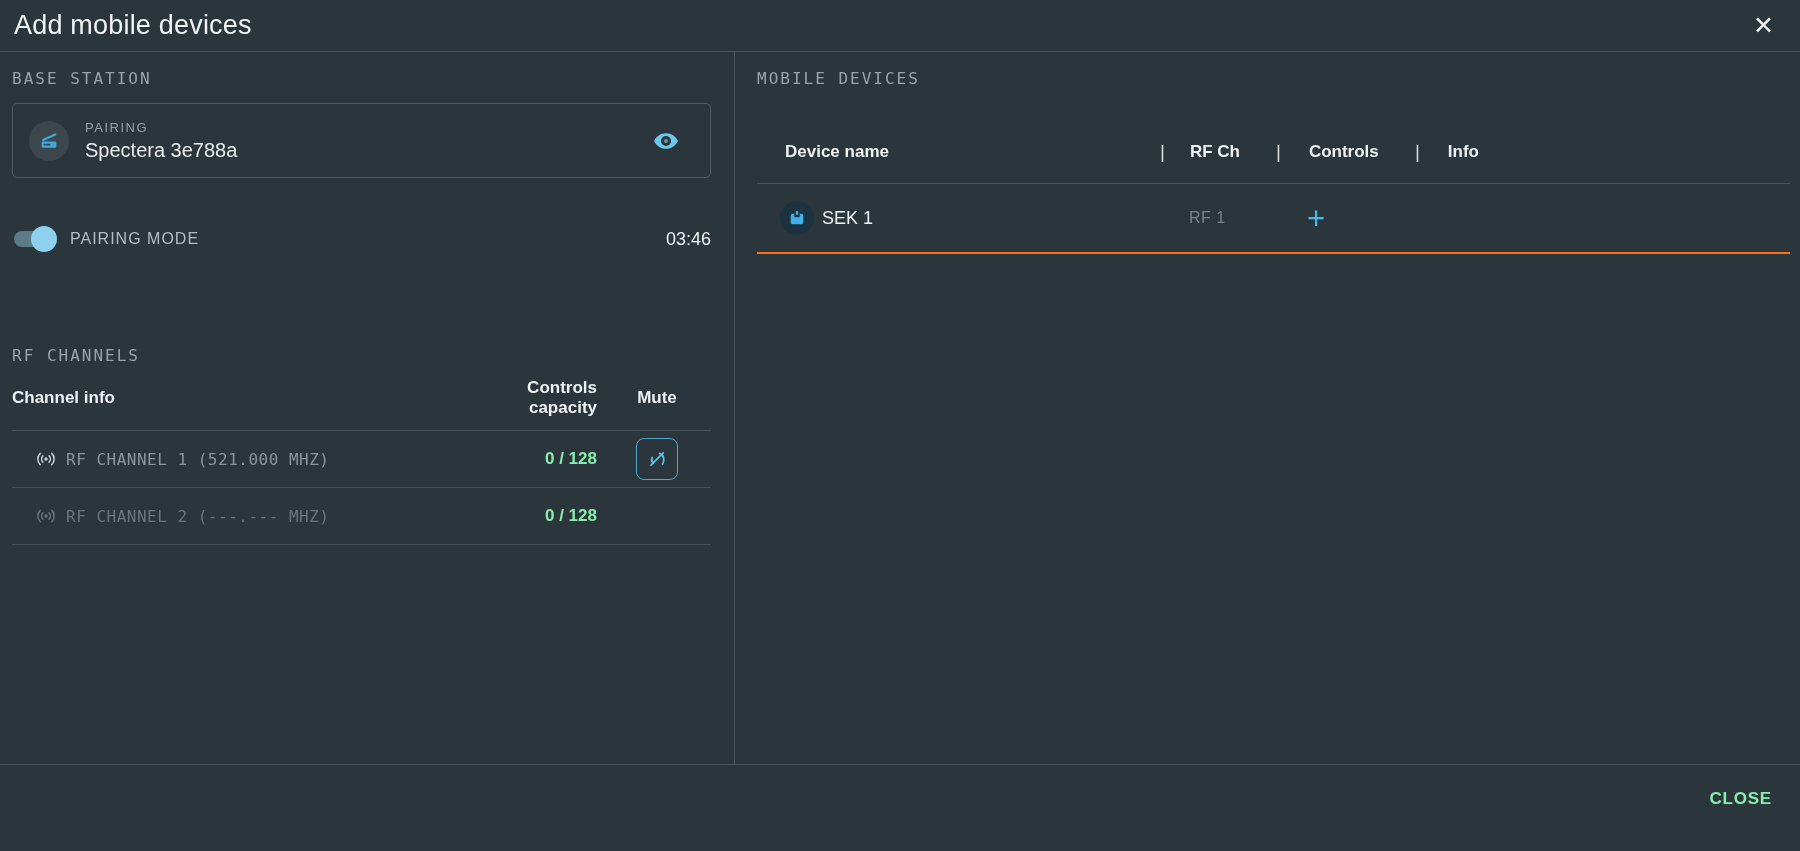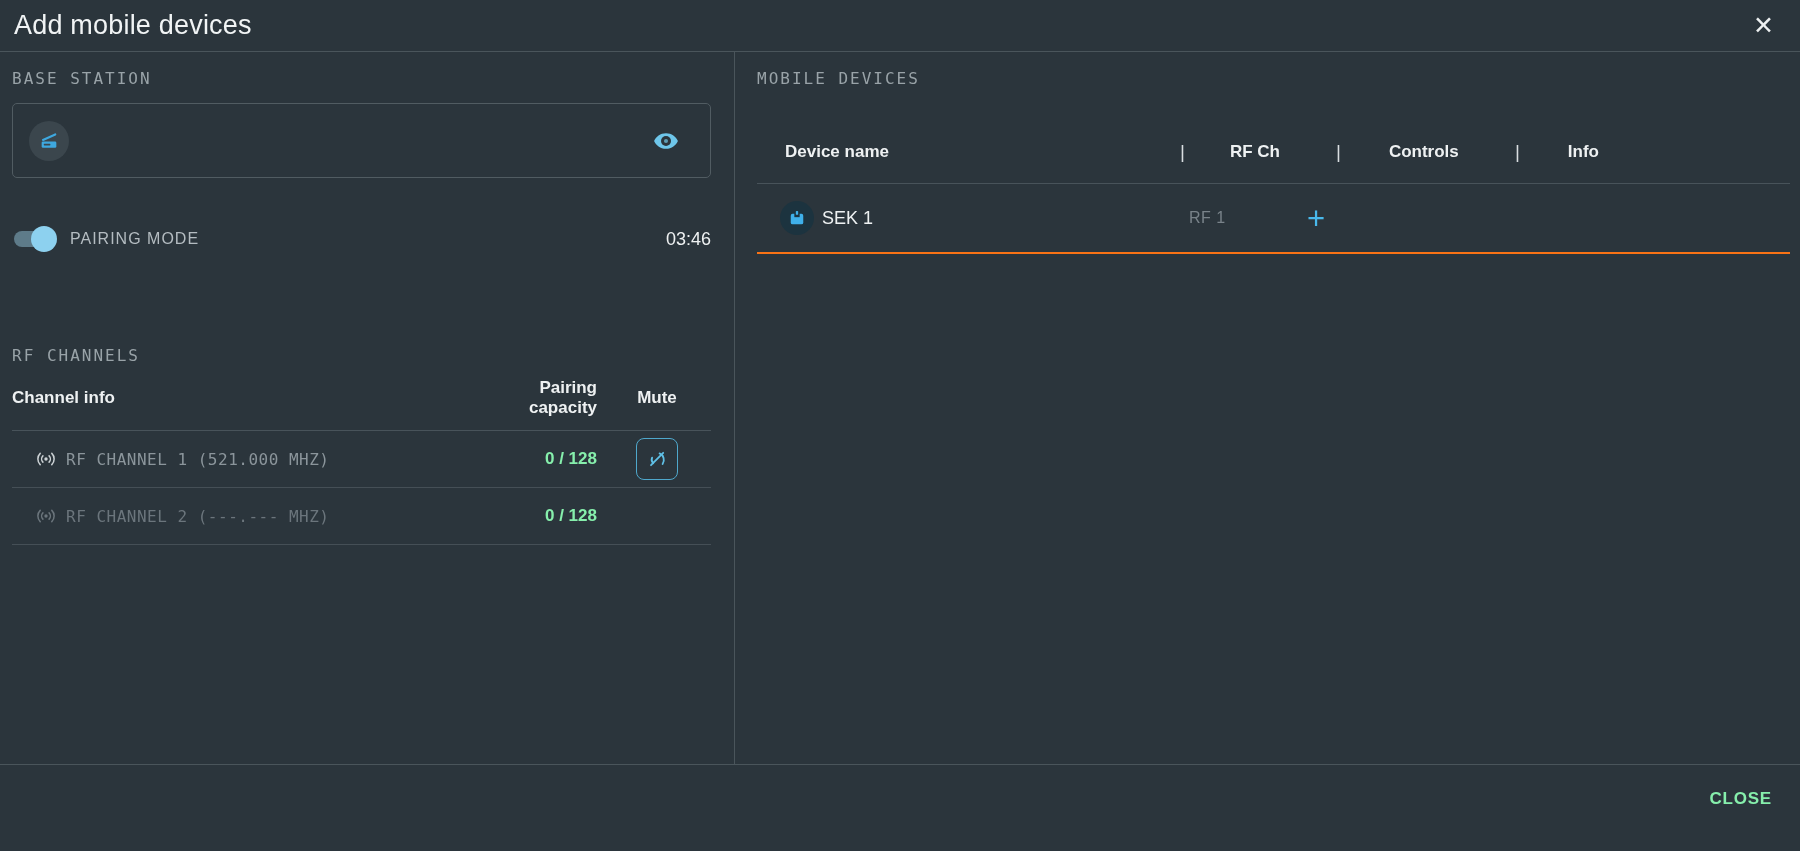--- a/index.html
+++ b/index.html
@@ -76,21 +76,21 @@
   .rf-cap { flex: 0 0 132px; text-align: right; padding-right: 6px; font-weight: bold; font-size: 17px; color: #86efac; }
   .mute-cell { flex: 0 0 108px; display: flex; justify-content: center; }
   .mute-btn {
     width: 42px; height: 42px; border: 1px solid #4fa8cc; border-radius: 8px;
     background: none; cursor: pointer; display: flex; align-items: center; justify-content: center; line-height: 0;
   }
 
   
   .dev-head {
     display: flex; align-items: center; height: 64px; margin-top: 32px;
-    border-bottom: 1px solid #48535a; font-weight: bold; font-size: 17px; color: #eef1f2; gap: 20px;
+    border-bottom: 1px solid #48535a; font-weight: bold; font-size: 17px; color: #eef1f2;
   }
   .c-dev  { flex: 0 0 403px; padding-left: 28px; }
   .pipe   { flex: 0 0 4px; color: #d9dee0; font-size: 19px; font-weight: normal; line-height: 1; }
   .c-rf   { flex: 0 0 111px; padding-left: 25px; }
   .c-ctl  { flex: 0 0 134px; padding-left: 28px; }
   .c-info { padding-left: 28px; }
 
   .dev-row { display: flex; align-items: center; height: 70px; border-bottom: 2px solid #f97316; }
   .dev-cell-name { flex: 0 0 407px; display: flex; align-items: center; padding-left: 23px; }
   .dev-avatar {
@@ -135,20 +135,24 @@
       <div class="section-title">BASE STATION</div>
 
       <div class="pairing-card">
         <div class="avatar">
           <svg width="22" height="22" viewBox="0 0 24 24">
             <path d="M5.5 10.8 L18.8 4.8" stroke="#3ea8df" stroke-width="2.4" stroke-linecap="round" fill="none"></path>
             <rect x="4" y="12.5" width="16" height="6.8" rx="1.4" fill="#3ea8df"></rect>
             <rect x="6.3" y="15" width="7.2" height="1.8" rx="0.6" fill="#3b464d"></rect>
           </svg>
         </div>
+        <div class="pair-text">
+          <div class="pair-label">PAIRING</div>
+          <div class="pair-name">Spectera 3e788a</div>
+        </div>
         <button class="eye-btn">
           <svg width="30" height="26" viewBox="0 0 24 24">
             <path d="M12 4.8 C6.8 4.8 2.6 8 1 12 c1.6 4 5.8 7.2 11 7.2 s9.4 -3.2 11 -7.2 c-1.6 -4 -5.8 -7.2 -11 -7.2 z" fill="#6ec6ea"></path>
             <circle cx="12" cy="12" r="4.6" fill="#2b353c"></circle>
             <circle cx="12" cy="12" r="1.9" fill="#5d9cb4"></circle>
           </svg>
         </button>
       </div>
 
       <div class="toggle-row">
@@ -158,21 +162,21 @@
         </div>
         <span class="toggle-label">PAIRING MODE</span>
         <span class="countdown">03:46</span>
       </div>
 
       <div class="section-title rf-title">RF CHANNELS</div>
 
       <div class="rf-table">
         <div class="rf-head">
           <span class="col-name">Channel info</span>
-          <span class="col-cap">Pairing capacity</span>
+          <span class="col-cap">Controls capacity</span>
           <span class="col-mute">Mute</span>
         </div>
 
         <div class="rf-row">
           <span class="rf-ico">
             <svg width="24" height="24" viewBox="0 0 24 24">
               <circle cx="12" cy="12" r="1.7" fill="#ccd2d5"></circle>
               <path d="M8.9 8.9 a4.4 4.4 0 0 0 0 6.2 M15.1 8.9 a4.4 4.4 0 0 1 0 6.2 M6.2 6.4 a7.9 7.9 0 0 0 0 11.2 M17.8 6.4 a7.9 7.9 0 0 1 0 11.2" stroke="#ccd2d5" stroke-width="1.5" stroke-linecap="round" fill="none"></path>
             </svg>
           </span>

